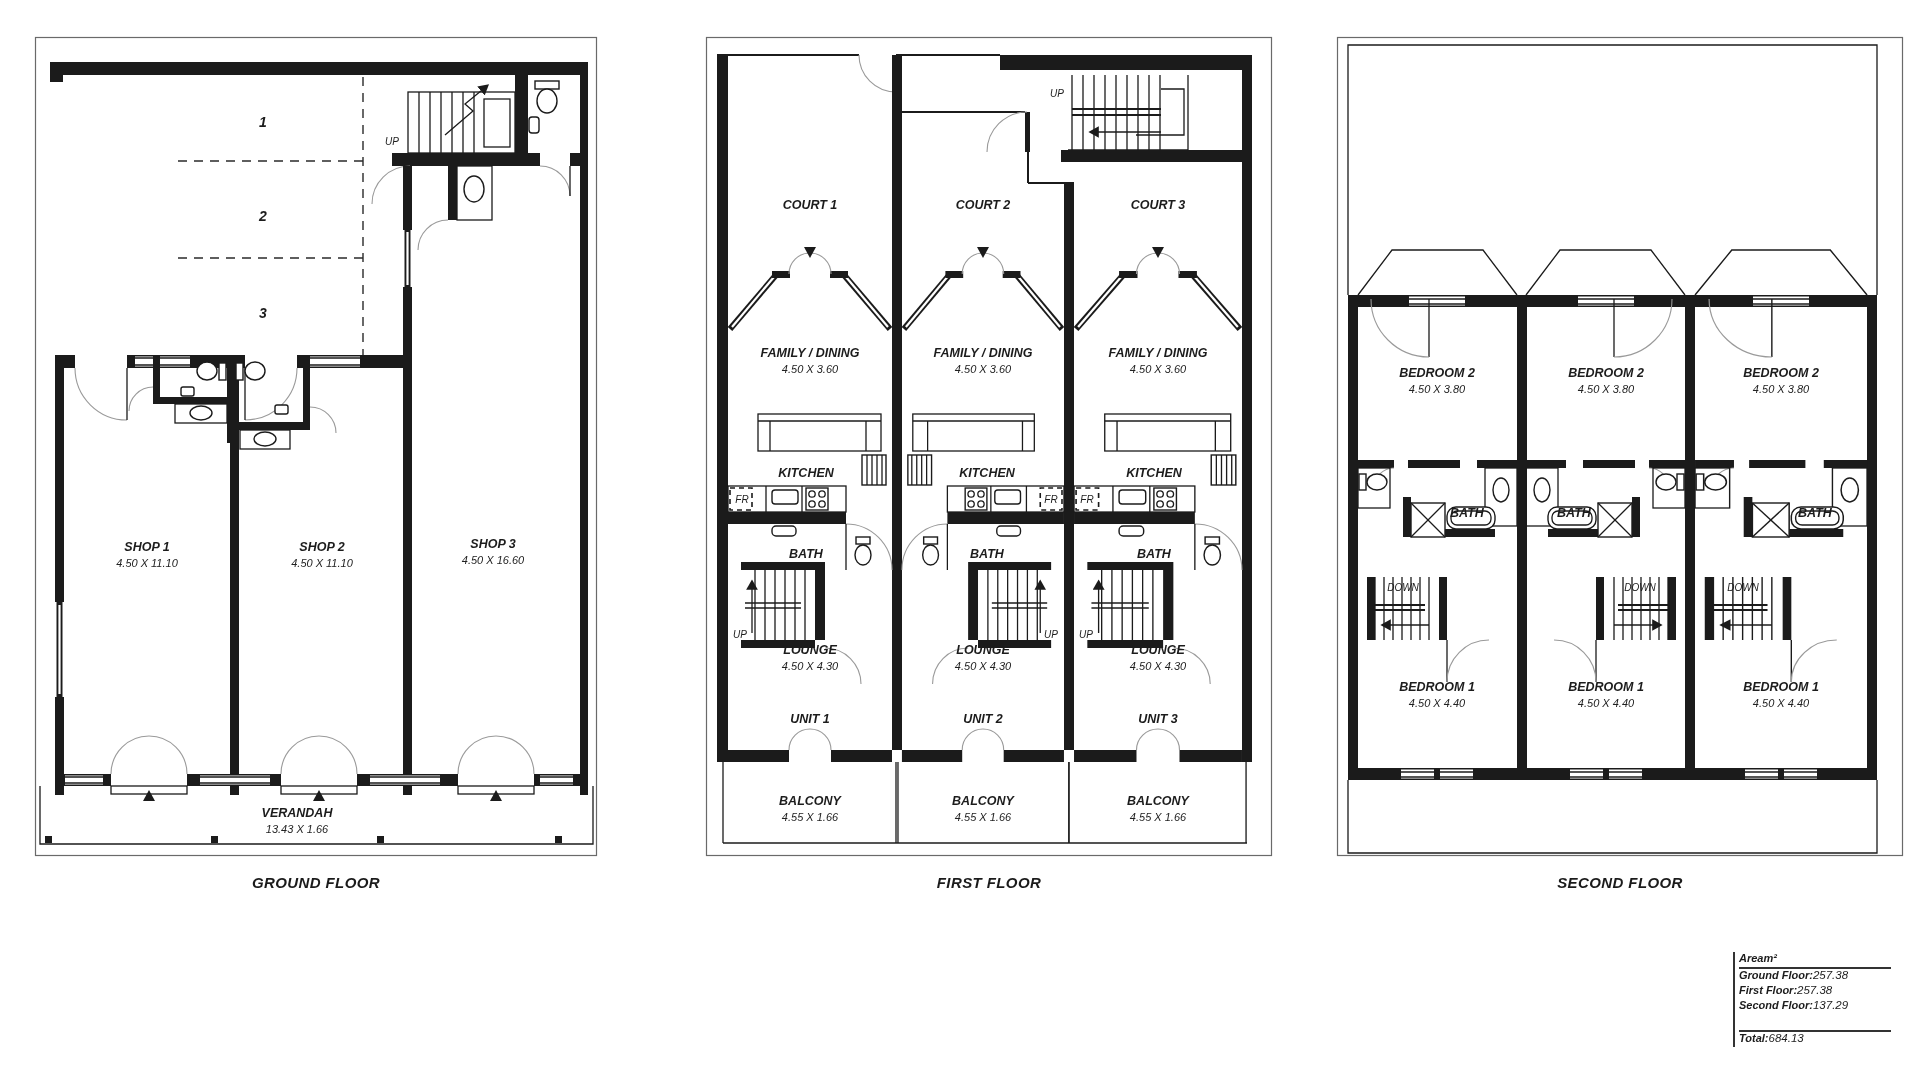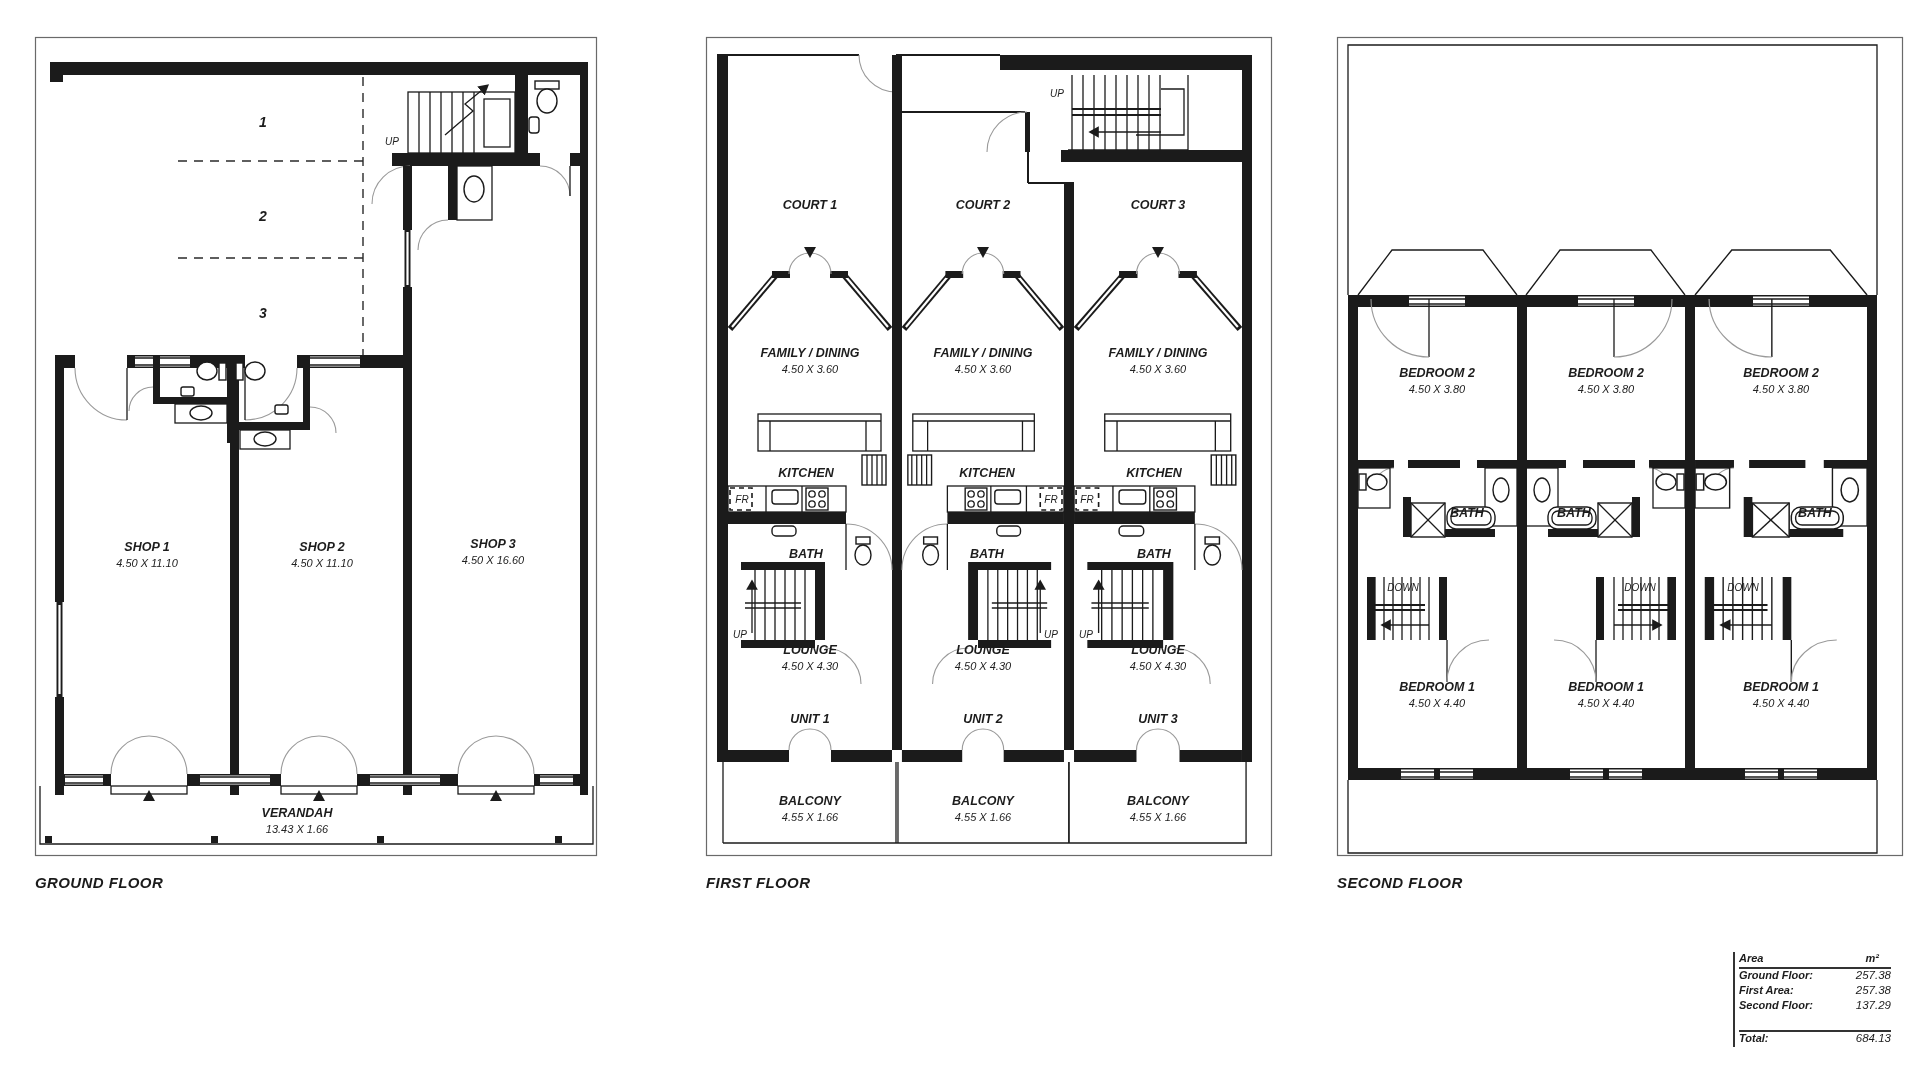--- a/index.html
+++ b/index.html
@@ -16,30 +16,30 @@
   .dash{fill:none;stroke:#2a2a2a;stroke-width:1.4;stroke-dasharray:9 7;}
   .dashf{fill:#fff;stroke:#1b1b1b;stroke-width:1.6;stroke-dasharray:5 4;}
   .winw{fill:none;stroke:#fff;stroke-width:2.2;}
   .win5{fill:none;stroke:#1b1b1b;stroke-width:6;}
   
   .t-room{font:italic 700 12.5px "Liberation Sans",sans-serif;fill:#1c1c1c;text-anchor:middle;}
   .t-dim{font:italic 400 11px "Liberation Sans",sans-serif;fill:#222;text-anchor:middle;}
   .t-sm{font:italic 400 10px "Liberation Sans",sans-serif;fill:#1c1c1c;text-anchor:middle;}
   .t-bay{font:italic 700 14px "Liberation Sans",sans-serif;fill:#1c1c1c;text-anchor:middle;}
   
-  .floor-label{position:absolute;top:874px;text-align:left;
+  .floor-label{position:absolute;top:874px;text-align:center;
      font:italic 700 15px "Liberation Sans",sans-serif;color:#1b1b1b;letter-spacing:.4px;}
   .logo{position:absolute;left:112px;top:900px;
      font:700 62px "Liberation Serif",serif;color:#2e2e2e;letter-spacing:1px;}
   .disclaimer{position:absolute;left:46px;top:984px;
      font:italic 400 14.5px "Liberation Sans",sans-serif;color:#1d1d1d;line-height:19px;}
   .area-table{position:absolute;left:1733px;top:952px;width:152px;
      font-family:"Liberation Sans",sans-serif;color:#1c1c1c;
      border-left:2px solid #333;padding-left:4px;}
-  .at-row{display:flex;justify-content:space-between;height:15px;line-height:15px;}
+  .at-row{display:flex;height:15px;line-height:15px;}
   .at-label{font:italic 700 11px "Liberation Sans",sans-serif;}
   .at-value{font:italic 400 11.5px "Liberation Sans",sans-serif;}
   .at-header{border-bottom:2px solid #333;}
   .at-total{border-top:2px solid #333;margin-top:16px;}
 </style>
 </head>
 <body>
 
 <div class="sheet">
 
@@ -503,21 +503,21 @@
   <div class="area-table">
     <div class="at-row at-header">
       <span class="at-label">Area</span>
       <span class="at-label" style="padding-right:12px">m²</span>
     </div>
     <div class="at-row">
       <span class="at-label">Ground Floor:</span>
       <span class="at-value">257.38</span>
     </div>
     <div class="at-row">
-      <span class="at-label">First Area:</span>
+      <span class="at-label">First Floor:</span>
       <span class="at-value">257.38</span>
     </div>
     <div class="at-row">
       <span class="at-label">Second Floor:</span>
       <span class="at-value">137.29</span>
     </div>
     <div class="at-row at-total">
       <span class="at-label">Total:</span>
       <span class="at-value">684.13</span>
     </div>

